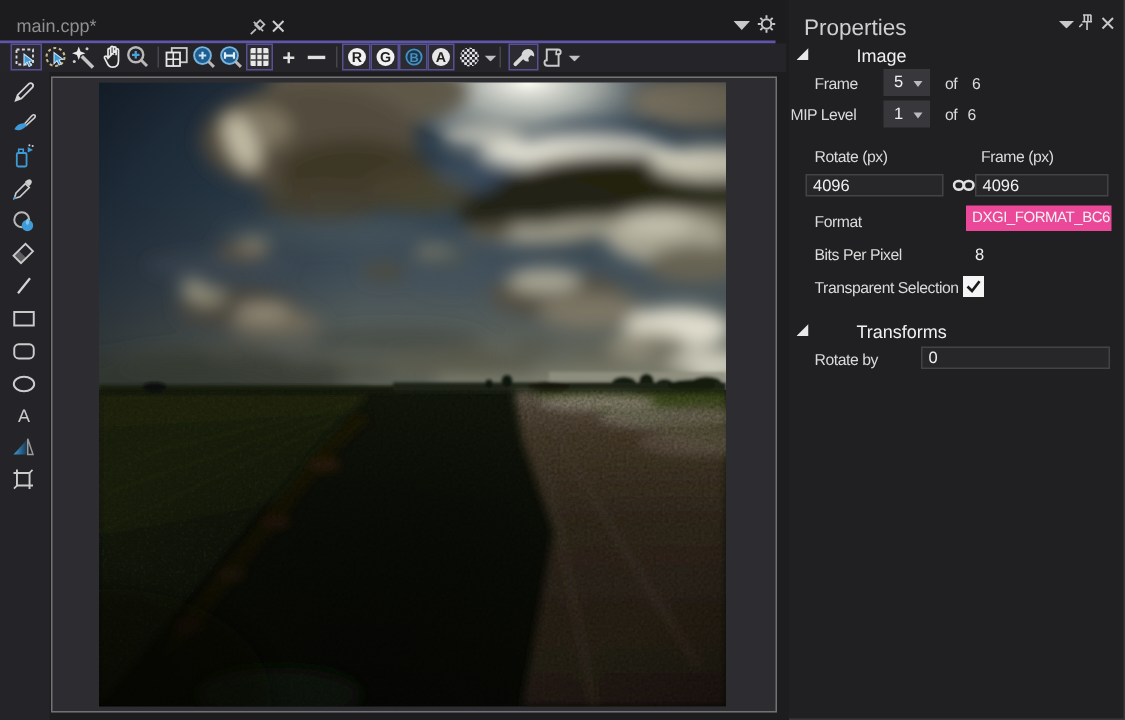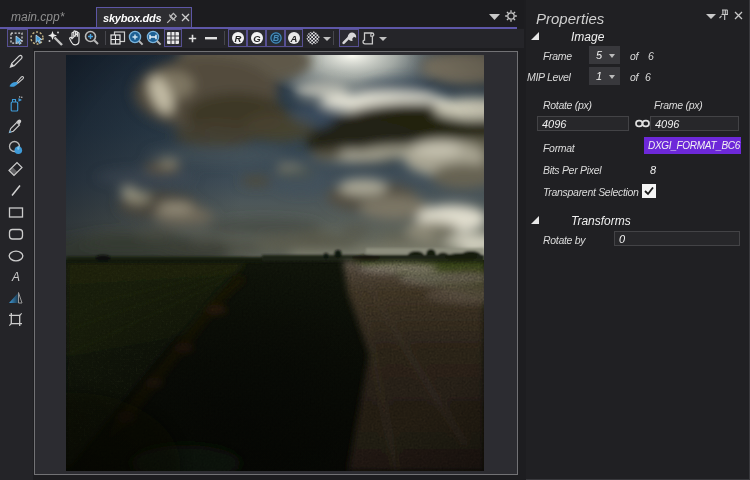--- a/index.html
+++ b/index.html
@@ -1,20 +1,20 @@
 <!DOCTYPE html>
 <html><head>
 <meta charset="utf-8">
 <style>
   * { margin:0; padding:0; box-sizing:border-box; }
   body { -webkit-font-smoothing:antialiased; }
   html,body { width:750px; height:480px; overflow:hidden; background:#1d1d20;
     font-family:"Liberation Sans", sans-serif; }
   .abs { position:absolute; }
-  #root { position:relative; width:750px; height:480px;font-style:italic; }
+  #root { position:relative; width:750px; height:480px; }
   
   #tabwell { left:0; top:0; width:524px; height:28px; background:#1c1c1f; }
   #tab-inactive { left:0; top:7px; width:96px; height:21px; color:#8f8f8f;
      font-size:12px; line-height:21px; padding-left:11px; }
   #tab-active { left:96px; top:7px; width:96px; height:21px; background:#2d2d31;
      border:1px solid #5d56a6; border-bottom:none; color:#ffffff; font-size:11px;
      font-weight:bold; line-height:20px; padding-left:6px; letter-spacing:-0.2px; }
   #purple-line { left:0; top:27px; width:517px; height:2px; background:#5e57a8; }
   
   #toolbar { left:0; top:29px; width:524px; height:19px; background:#252529; }
@@ -40,21 +40,20 @@
   .inp { position:absolute; background:#27272a; border:1px solid #434346;
      color:#f0f0f0; font-size:11px; line-height:13px; padding:1px 3px 0 4px; }
   .sect { position:absolute; color:#f0f0f0; font-size:12px;margin-left:28px; }
 </style>
 </head>
 <body>
 <div id="root">
 
   <div id="tabwell" class="abs"></div>
   <div id="tab-inactive" class="abs">main.cpp*</div>
-  <div id="tab-active" class="abs">skybox.dds</div>
   <svg class="abs" style="left:166px;top:12px" width="12" height="12" viewBox="0 0 12 12">
     <g stroke="#bdbdbd" stroke-width="1.2" fill="none">
       <rect x="5.2" y="2.2" width="4" height="4.6" transform="rotate(45 7.2 4.5)"></rect>
       <path d="M1.2 10.8 L4.6 7.4 M3.2 2.6 L9.4 8.8"></path>
     </g>
   </svg>
   <svg class="abs" style="left:181px;top:13px" width="9" height="9" viewBox="0 0 9 9">
     <path d="M1 1 L8 8 M8 1 L1 8" stroke="#cfcfcf" stroke-width="1.3"></path>
   </svg>
   <svg class="abs" style="left:489px;top:14px" width="11" height="6" viewBox="0 0 11 6">
@@ -489,21 +488,21 @@
     <div class="inp" style="left:11px;top:116px;width:92px;height:15px">4096</div>
     <svg class="abs" style="left:109px;top:119px" width="15" height="9" viewBox="0 0 15 9">
       <g fill="none" stroke="#e0e0e0" stroke-width="1.7">
         <rect x="1" y="1.6" width="6.4" height="5.8" rx="2.9"></rect>
         <rect x="7.6" y="1.6" width="6.4" height="5.8" rx="2.9"></rect>
       </g>
     </svg>
     <div class="inp" style="left:124px;top:116px;width:89px;height:15px">4096</div>
 
     <div class="lbl" style="left:17px;top:142px">Format</div>
-    <div class="abs" style="left:118px;top:137px;width:97px;height:17px;background:#6d28d9;
+    <div class="abs" style="left:118px;top:137px;width:97px;height:17px;background:#ec4899;
          color:#f2f2f2;font-size:10px;line-height:17px;padding-left:4px;overflow:hidden;
          white-space:nowrap;letter-spacing:-0.3px">DXGI_FORMAT_BC6</div>
 
     <div class="lbl" style="left:17px;top:164px">Bits Per Pixel</div>
     <div class="val" style="left:124px;top:164px">8</div>
 
     <div class="lbl" style="left:17px;top:186px">Transparent Selection</div>
     <div class="abs" style="left:116px;top:184px;width:14px;height:14px;background:#f5f5f5">
       <svg width="14" height="14" viewBox="0 0 14 14">
         <path d="M3 7 L6 10 L11 3.5" stroke="#1a1a1a" stroke-width="1.8" fill="none"></path>

